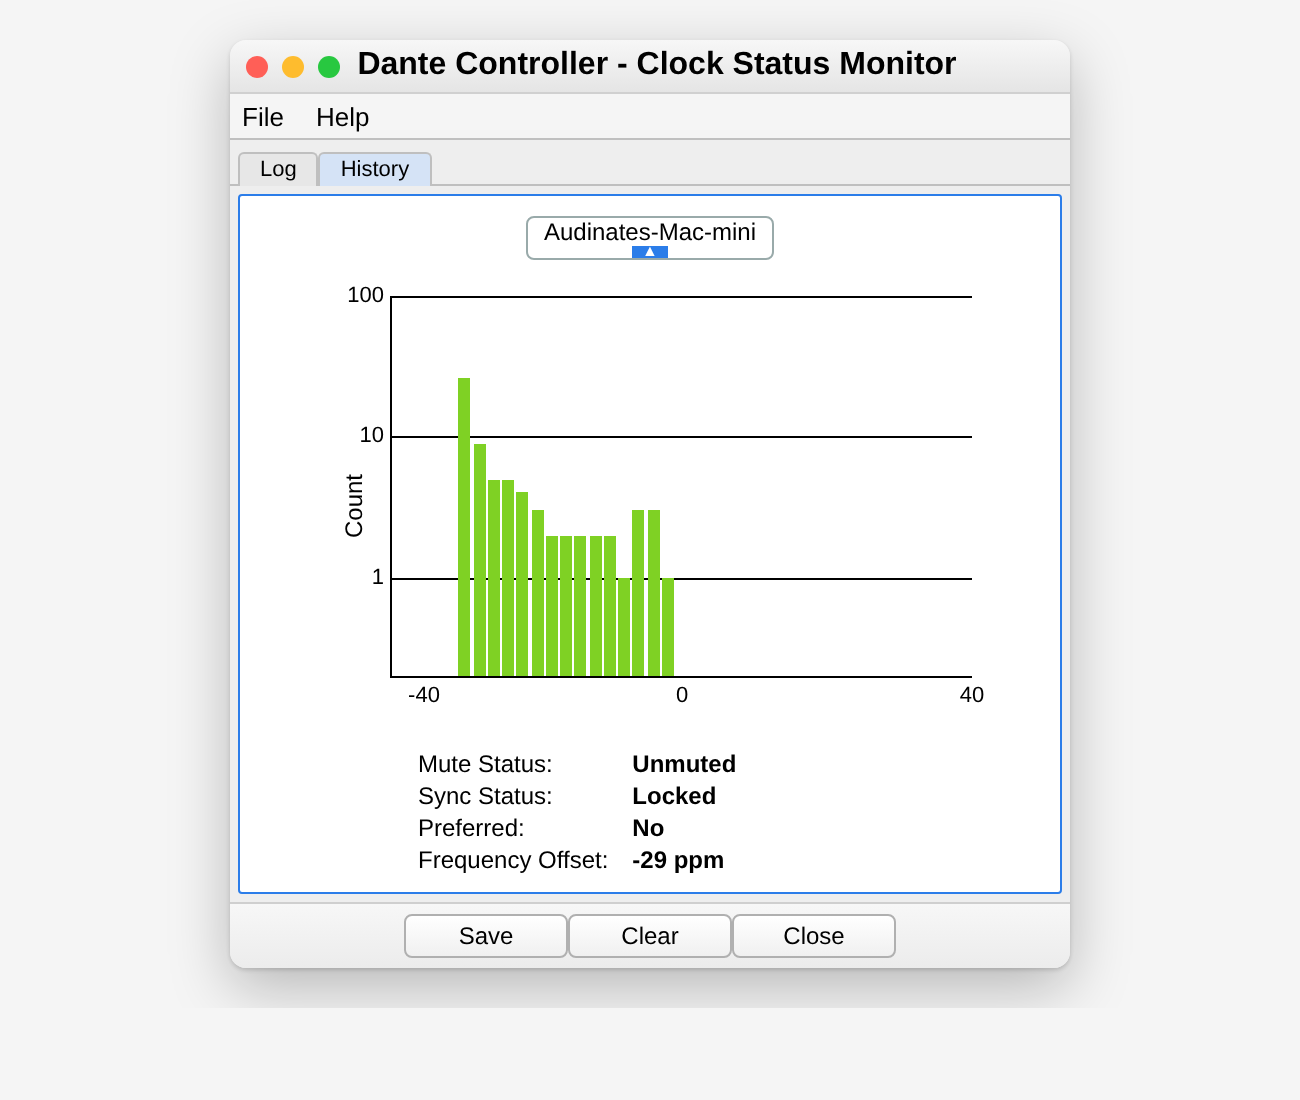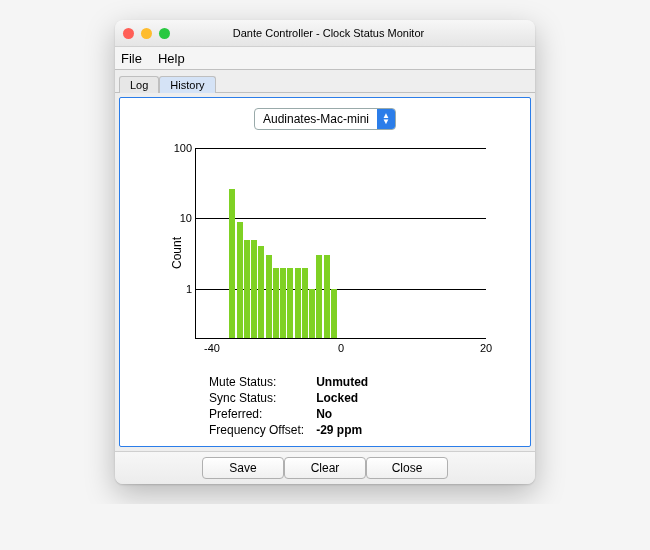--- a/index.html
+++ b/index.html
@@ -45,22 +45,22 @@
     width: 11px;
     height: 11px;
     border-radius: 50%;
   }
   .tl.red { background: #ff5f57; }
   .tl.yellow { background: #febc2e; }
   .tl.green { background: #28c840; }
   .titlebar .title {
     flex: 1;
     text-align: center;
-    font-weight: 400;
-    font-size: 11px;
+    font-weight: 700;
+    font-size: 16px;
     margin-left: -50px;
   }
   .menubar {
     height: 22px;
     display: flex;
     align-items: center;
     padding: 0 6px;
     gap: 16px;
     border-bottom: 1px solid #c0c0c0;
     background: #f5f5f5;
@@ -105,20 +105,21 @@
   }
   .devsel {
     display: inline-flex;
     align-items: center;
     border: 1px solid #9aa;
     border-radius: 4px;
     overflow: hidden;
     height: 20px;
     background: #fff;
     box-shadow: inset 0 1px 0 rgba(255,255,255,0.5);
+    flex-direction: column;
   }
   .devsel .label {
     padding: 0 8px;
     font-size: 12px;
   }
   .devsel .caret {
     width: 18px;
     height: 100%;
     background: var(--blue);
     color: #fff;
@@ -254,21 +255,21 @@
           <div class="ylabel">Count</div>
           <div class="plot" id="plot">
               <div class="grid" style="top: 140.741px;"></div>
               <div class="ytick" style="top: 140.741px;">1</div>
               <div class="grid" style="top: 70.3704px;"></div>
               <div class="ytick" style="top: 70.3704px;">10</div>
               <div class="grid" style="top: 0px;"></div>
               <div class="ytick" style="top: 0px;">100</div>
               <div class="xtick" style="left: 16px;">-40</div>
               <div class="xtick" style="left: 145px;">0</div>
-              <div class="xtick" style="left: 290px;">20</div>
+              <div class="xtick" style="left: 290px;">40</div>
               <div class="bar" style="left: 33.25px; height: 148.831px;"></div>
               <div class="bar" style="left: 40.5px; height: 116.41px;"></div>
               <div class="bar" style="left: 47.75px; height: 98.446px;"></div>
               <div class="bar" style="left: 55px; height: 98.446px;"></div>
               <div class="bar" style="left: 62.25px; height: 91.6264px;"></div>
               <div class="bar" style="left: 69.5px; height: 82.8345px;"></div>
               <div class="bar" style="left: 76.75px; height: 70.4429px;"></div>
               <div class="bar" style="left: 84px; height: 70.4429px;"></div>
               <div class="bar" style="left: 91.25px; height: 70.4429px;"></div>
               <div class="bar" style="left: 98.5px; height: 70.4429px;"></div>

